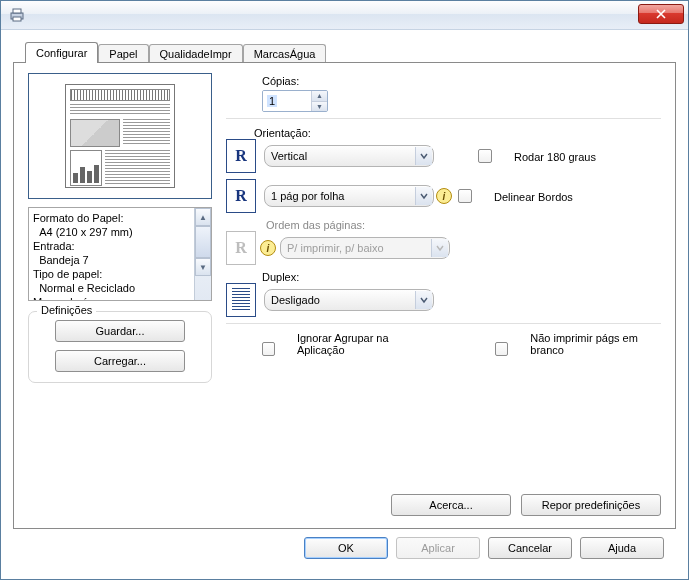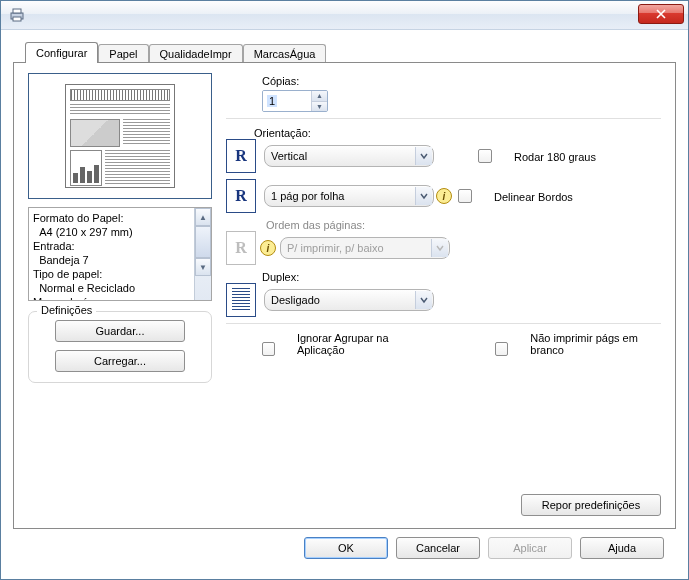--- a/index.html
+++ b/index.html
@@ -243,24 +243,25 @@
             </div>
             <div class="chk">
               <div class="box"></div>
               <span>Não imprimir págs em branco</span>
             </div>
           </div>
         </div>
       </div>
 
       <div class="actionrow">
+        <div class="btn" style="min-width:120px">Acerca...</div>
         <div class="btn" style="min-width:140px">Repor predefinições</div>
       </div>
     </div>
 
     <div class="footer">
       <div class="btn default" style="min-width:84px">OK</div>
+      <div class="btn disabled" style="min-width:84px">Aplicar</div>
       <div class="btn" style="min-width:84px">Cancelar</div>
-      <div class="btn disabled" style="min-width:84px">Aplicar</div>
       <div class="btn" style="min-width:84px">Ajuda</div>
     </div>
   </div>
 </div>
 
 </body></html>

